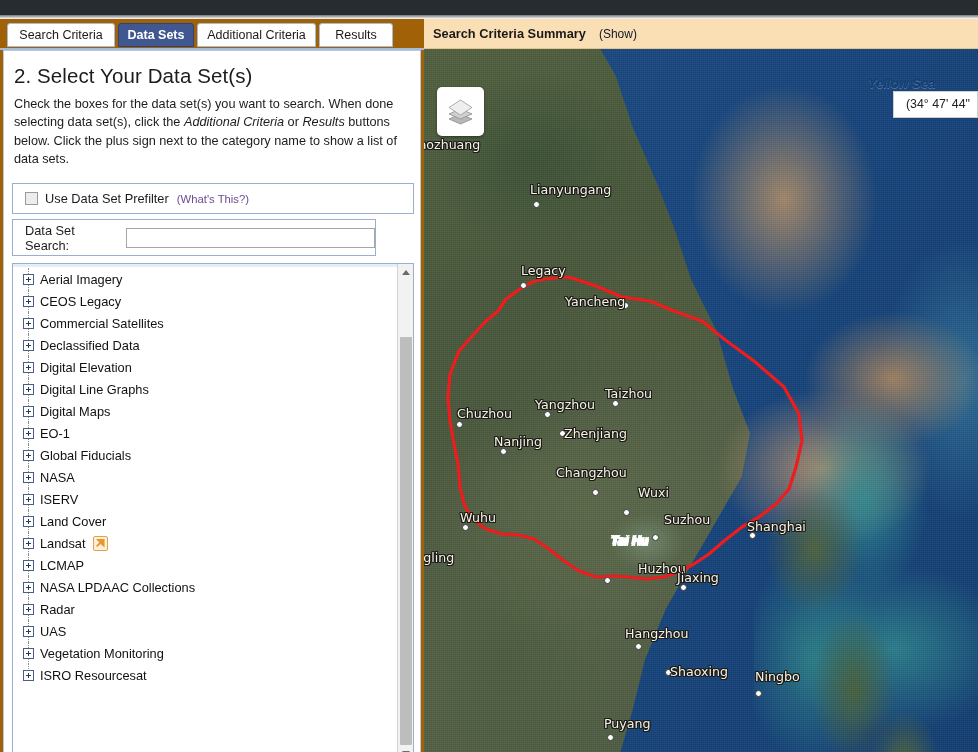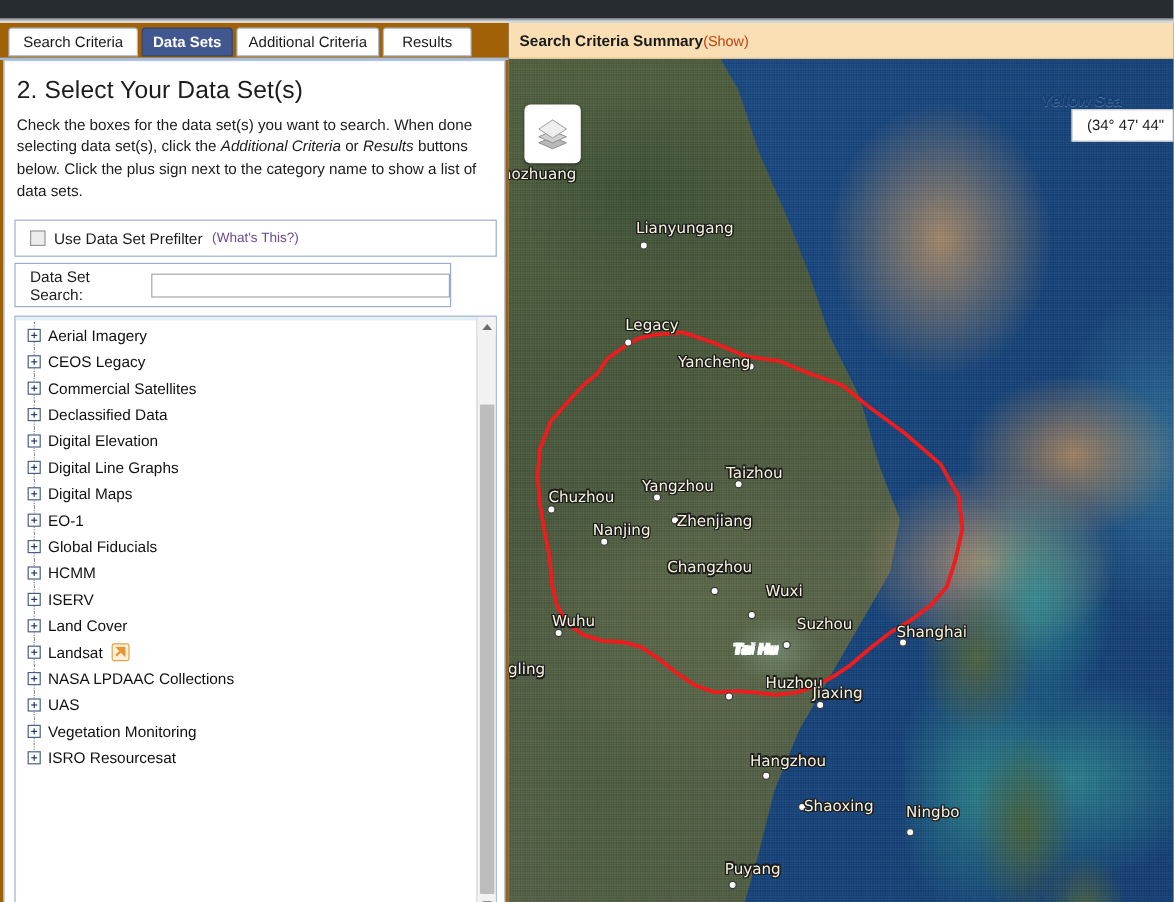--- a/index.html
+++ b/index.html
@@ -290,21 +290,21 @@
   }
   .summary-bar {
     position: absolute; left: 0; top: 0; width: 554px; height: 30px;
     background: #fadfb4;
     border-bottom: 1px solid #e3c48d;
     display: flex; align-items: center;
     padding-left: 9px;
     z-index: 40;
   }
   .summary-title { font-size: 12.8px; font-weight: bold; color: #1a1a1a; }
-  .summary-show { font-size: 12px; color: #c2410c; margin-left: 0; cursor: pointer; }
+  .summary-show { font-size: 12px; color: #0f172a; margin-left: 13px; cursor: pointer; }
 
   .map-canvas {
     position: absolute; left: 0; top: 30px; width: 554px; height: 703px;
     overflow: hidden;
     background: #15437c;
   }
 
   
   .sat-ocean {
     position: absolute; inset: 0;
@@ -504,42 +504,52 @@
               <span class="node-label">EO-1</span>
             </div>
           <div class="node">
               <span class="dots"></span>
               <span class="toggle plus"></span>
               <span class="node-label">Global Fiducials</span>
             </div>
           <div class="node">
               <span class="dots"></span>
               <span class="toggle plus"></span>
-              <span class="node-label">HCMM</span>
+              <span class="node-label">NASA</span>
             </div>
           <div class="node">
               <span class="dots"></span>
               <span class="toggle plus"></span>
               <span class="node-label">ISERV</span>
             </div>
           <div class="node">
               <span class="dots"></span>
               <span class="toggle plus"></span>
               <span class="node-label">Land Cover</span>
             </div>
           <div class="node">
               <span class="dots"></span>
               <span class="toggle plus"></span>
               <span class="node-label">Landsat</span>
               <span class="landsat-icon"></span>
             </div>
           <div class="node">
               <span class="dots"></span>
               <span class="toggle plus"></span>
+              <span class="node-label">LCMAP</span>
+            </div>
+          <div class="node">
+              <span class="dots"></span>
+              <span class="toggle plus"></span>
               <span class="node-label">NASA LPDAAC Collections</span>
+            </div>
+          <div class="node">
+              <span class="dots"></span>
+              <span class="toggle plus"></span>
+              <span class="node-label">Radar</span>
             </div>
 
 
           <div class="node">
               <span class="dots"></span>
               <span class="toggle plus"></span>
               <span class="node-label">UAS</span>
             </div>
           <div class="node">
               <span class="dots"></span>

